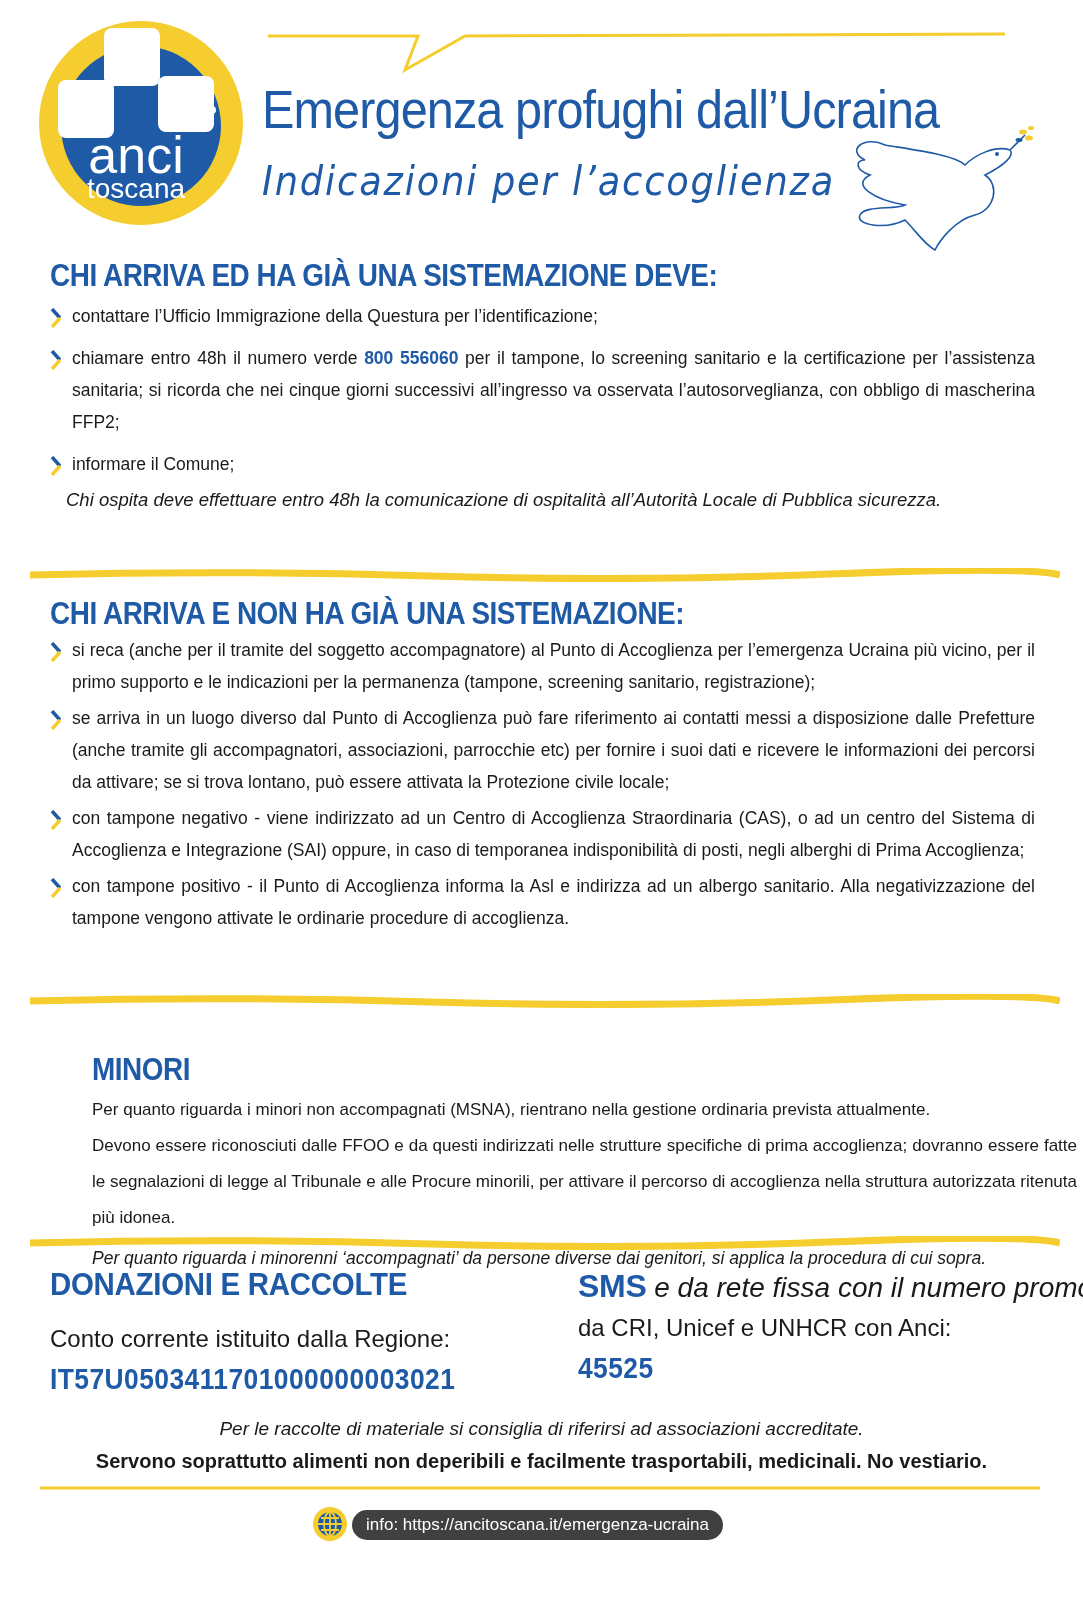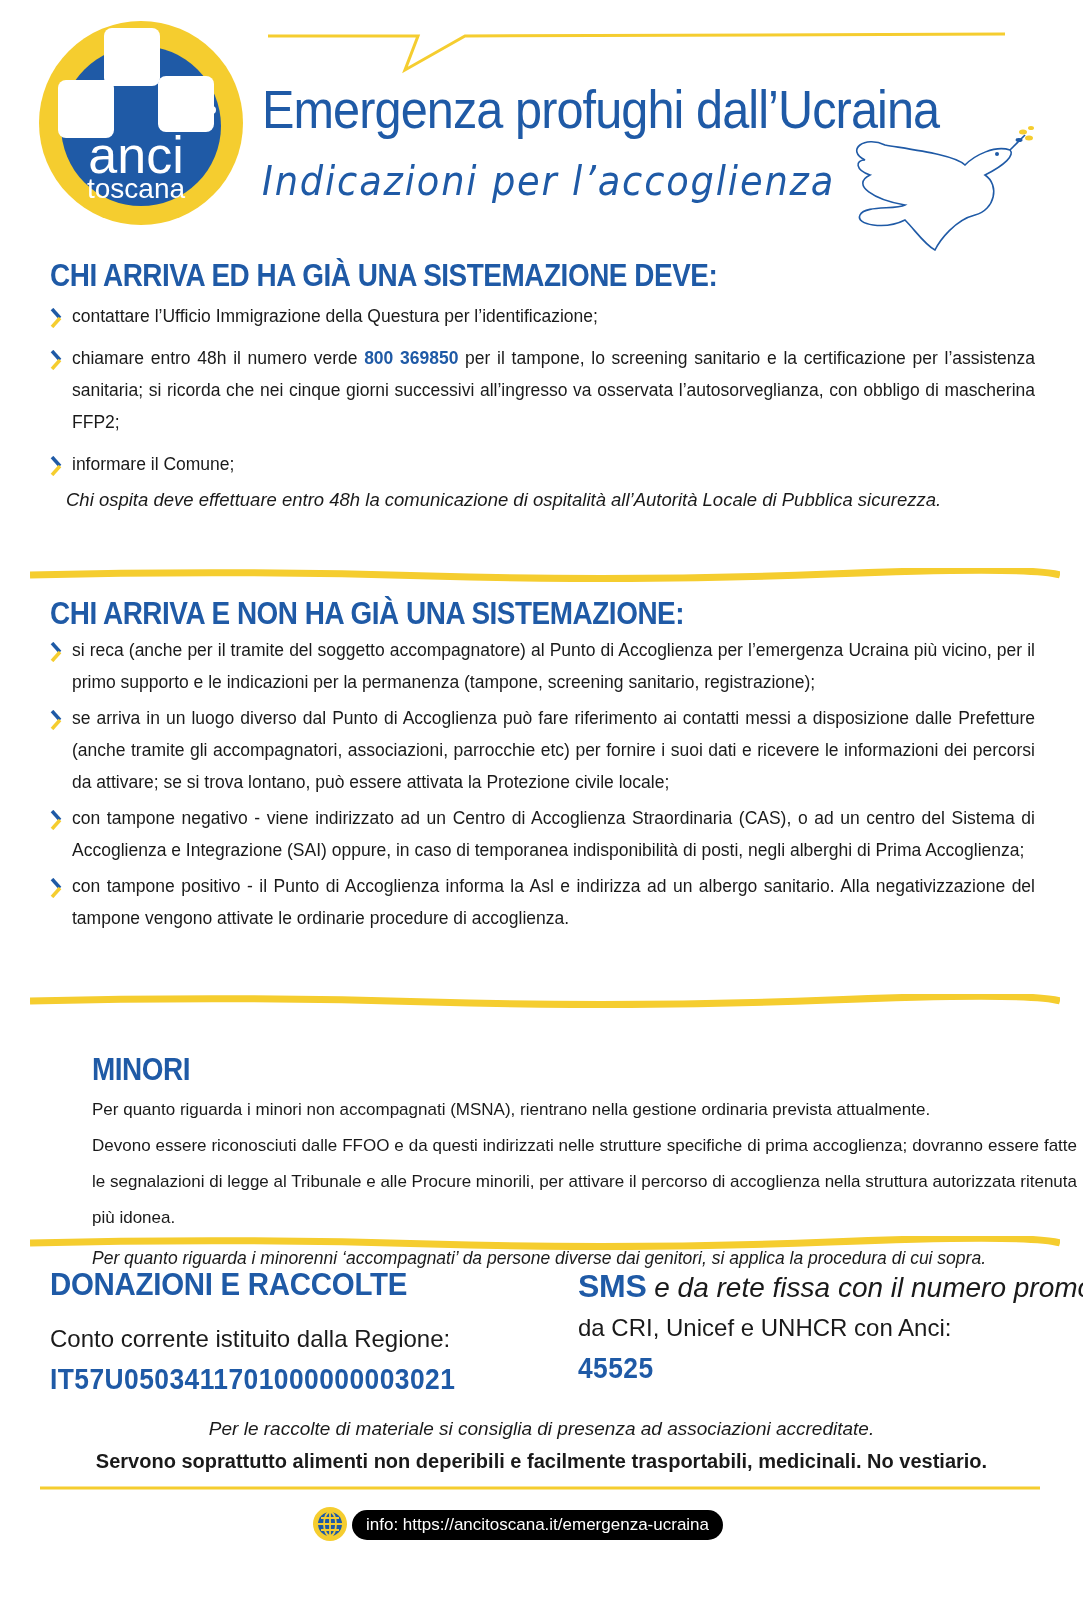--- a/index.html
+++ b/index.html
@@ -26,21 +26,21 @@
   .para { font-size: 17px; line-height: 36px; text-align: justify; }
 
   .num-link { color: #1f5aa6; font-weight: bold; }
 
   .don-title { font-size: 32px; font-weight: bold; color: #1f5aa6; letter-spacing: -0.3px; white-space: nowrap; transform: scaleX(0.92); transform-origin: left top; }
   .don-text { font-size: 24px; line-height: 38px; white-space: nowrap; color: #1a1a1a; }
   .don-code { font-size: 30px; font-weight: bold; color: #1f5aa6; letter-spacing: 0.5px; white-space: nowrap; transform: scaleX(0.88); transform-origin: left top; }
 
   .center-note { position: absolute; left: 0; width: 1083px; text-align: center; white-space: nowrap; }
 
-  .info-pill { position: absolute; left: 352px; top: 1510px; height: 30px; padding: 0 14px; background: #000000; color: #ffffff; border-radius: 15px; font-size: 17px; line-height: 30px; white-space: nowrap; }
+  .info-pill { position: absolute; left: 352px; top: 1510px; height: 30px; padding: 0 14px; background: #404040; color: #ffffff; border-radius: 15px; font-size: 17px; line-height: 30px; white-space: nowrap; }
   .globe { position: absolute; left: 312px; top: 1505px; width: 36px; height: 38px; }
 </style>
 </head>
 <body>
 
 <div class="header">
   <svg class="bubble-line" viewBox="0 0 1083 90">
     <path d="M268 36 L418 36 L405 70 L465 36 L1005 34" fill="none" stroke="#f5cd2f" stroke-width="3"></path>
   </svg>
 
@@ -77,21 +77,21 @@
           <path d="M2 1 L10 10" stroke="#1f5aa6" stroke-width="3.5"></path>
           <path d="M10 10 L2 19" stroke="#f5cd2f" stroke-width="3.5"></path>
         </svg>
       <span>contattare l’Ufficio Immigrazione della Questura per l’identificazione;</span>
     </div>
     <div class="bullet" style="margin-top:10px;">
       <svg class="chev" viewBox="0 0 12 20">
           <path d="M2 1 L10 10" stroke="#1f5aa6" stroke-width="3.5"></path>
           <path d="M10 10 L2 19" stroke="#f5cd2f" stroke-width="3.5"></path>
         </svg>
-      <span>chiamare entro 48h il numero verde </span><span class="num-link">800 369850</span><span> per il tampone, lo screening sanitario e la certificazione per l’assistenza sanitaria; si ricorda che nei cinque giorni successivi all’ingresso va osservata l’autosorveglianza, con obbligo di mascherina FFP2;</span>
+      <span>chiamare entro 48h il numero verde </span><span class="num-link">800 556060</span><span> per il tampone, lo screening sanitario e la certificazione per l’assistenza sanitaria; si ricorda che nei cinque giorni successivi all’ingresso va osservata l’autosorveglianza, con obbligo di mascherina FFP2;</span>
     </div>
     <div class="bullet" style="margin-top:10px;">
       <svg class="chev" viewBox="0 0 12 20">
           <path d="M2 1 L10 10" stroke="#1f5aa6" stroke-width="3.5"></path>
           <path d="M10 10 L2 19" stroke="#f5cd2f" stroke-width="3.5"></path>
         </svg>
       <span>informare il Comune;</span>
     </div>
     <div class="italic-note" style="margin-top:6px;margin-left:16px;">Chi ospita deve effettuare entro 48h la comunicazione di ospitalità all’Autorità Locale di Pubblica sicurezza.</div>
   </div>
@@ -156,21 +156,21 @@
     <div class="don-text" style="margin-top:17px;">Conto corrente istituito dalla Regione:</div>
     <div class="don-code" style="margin-top:4px;">IT57U0503411701000000003021</div>
   </div>
   <div style="position:absolute; left:528px; top:0; width:470px;">
     <div class="don-text" style="line-height:40px;"><span class="don-title" style="display:inline-block; transform:none;">SMS</span><span style="font-size:28px;font-style:italic;"> e da rete fissa con il numero promosso</span></div>
     <div class="don-text">da CRI, Unicef e UNHCR con Anci:</div>
     <div class="don-code" style="margin-top:4px;">45525</div>
   </div>
 </div>
 
-<div class="center-note" style="top:1418px; font-size:19px; font-style:italic;">Per le raccolte di materiale si consiglia di presenza ad associazioni accreditate.</div>
+<div class="center-note" style="top:1418px; font-size:19px; font-style:italic;">Per le raccolte di materiale si consiglia di riferirsi ad associazioni accreditate.</div>
 <div class="center-note" style="top:1450px; font-size:20px; font-weight:bold;">Servono soprattutto alimenti non deperibili e facilmente trasportabili, medicinali. No vestiario.</div>
 
 <svg class="brush" style="top:1484px; left:40px; width:1000px; height:8px;" viewBox="0 0 1000 8" preserveAspectRatio="none">
     <path d="M0 4 L1000 4" stroke="#f5cd2f" stroke-width="3" fill="none"></path>
   </svg>
 
 <svg class="globe" viewBox="0 0 36 38">
   <circle cx="18" cy="19" r="17" fill="#f5cd2f"></circle>
   <circle cx="18" cy="19" r="12" fill="#1f5aa6"></circle>
   <path d="M6 19 H30 M18 7 V31 M9 13 H27 M9 25 H27" stroke="#f5cd2f" stroke-width="1.8"></path>

